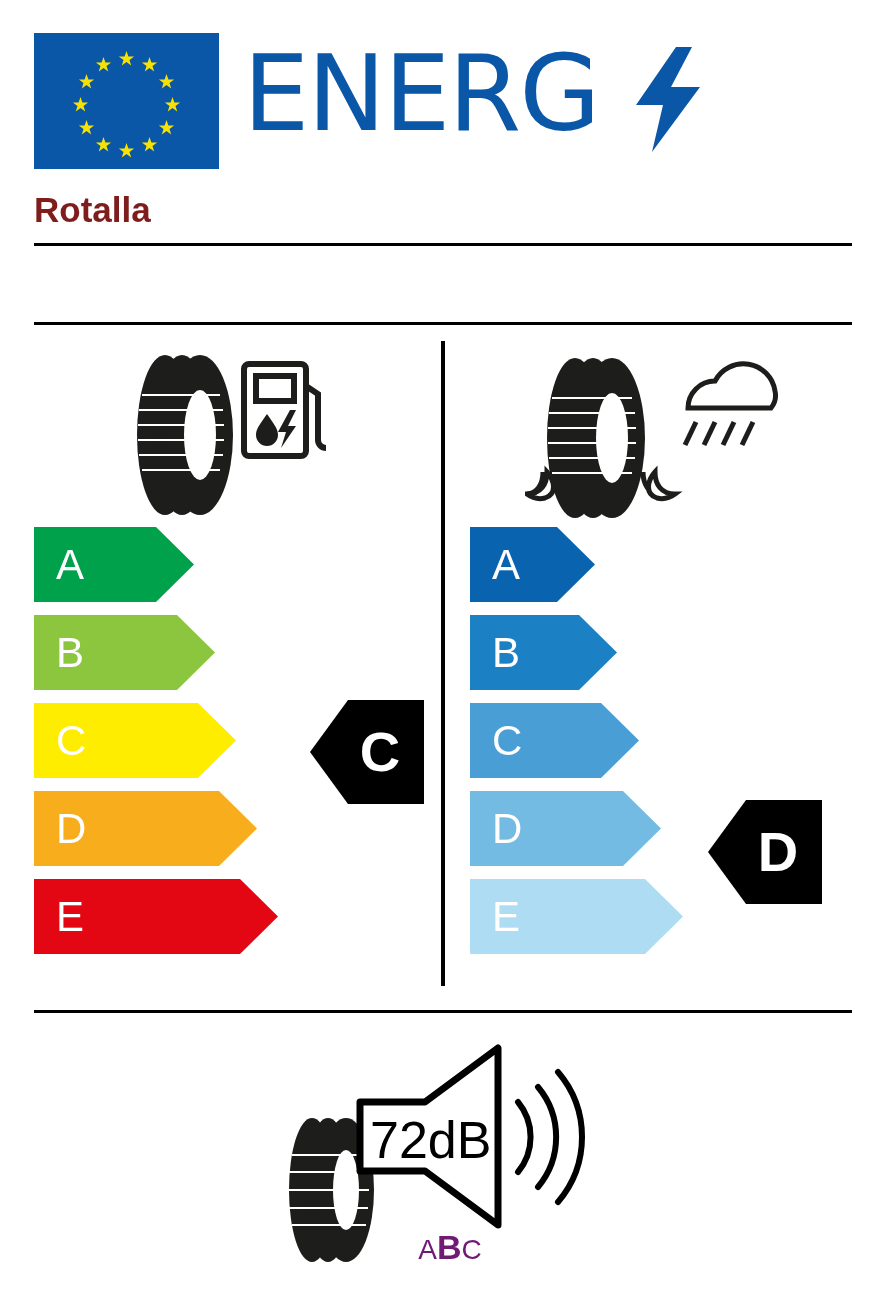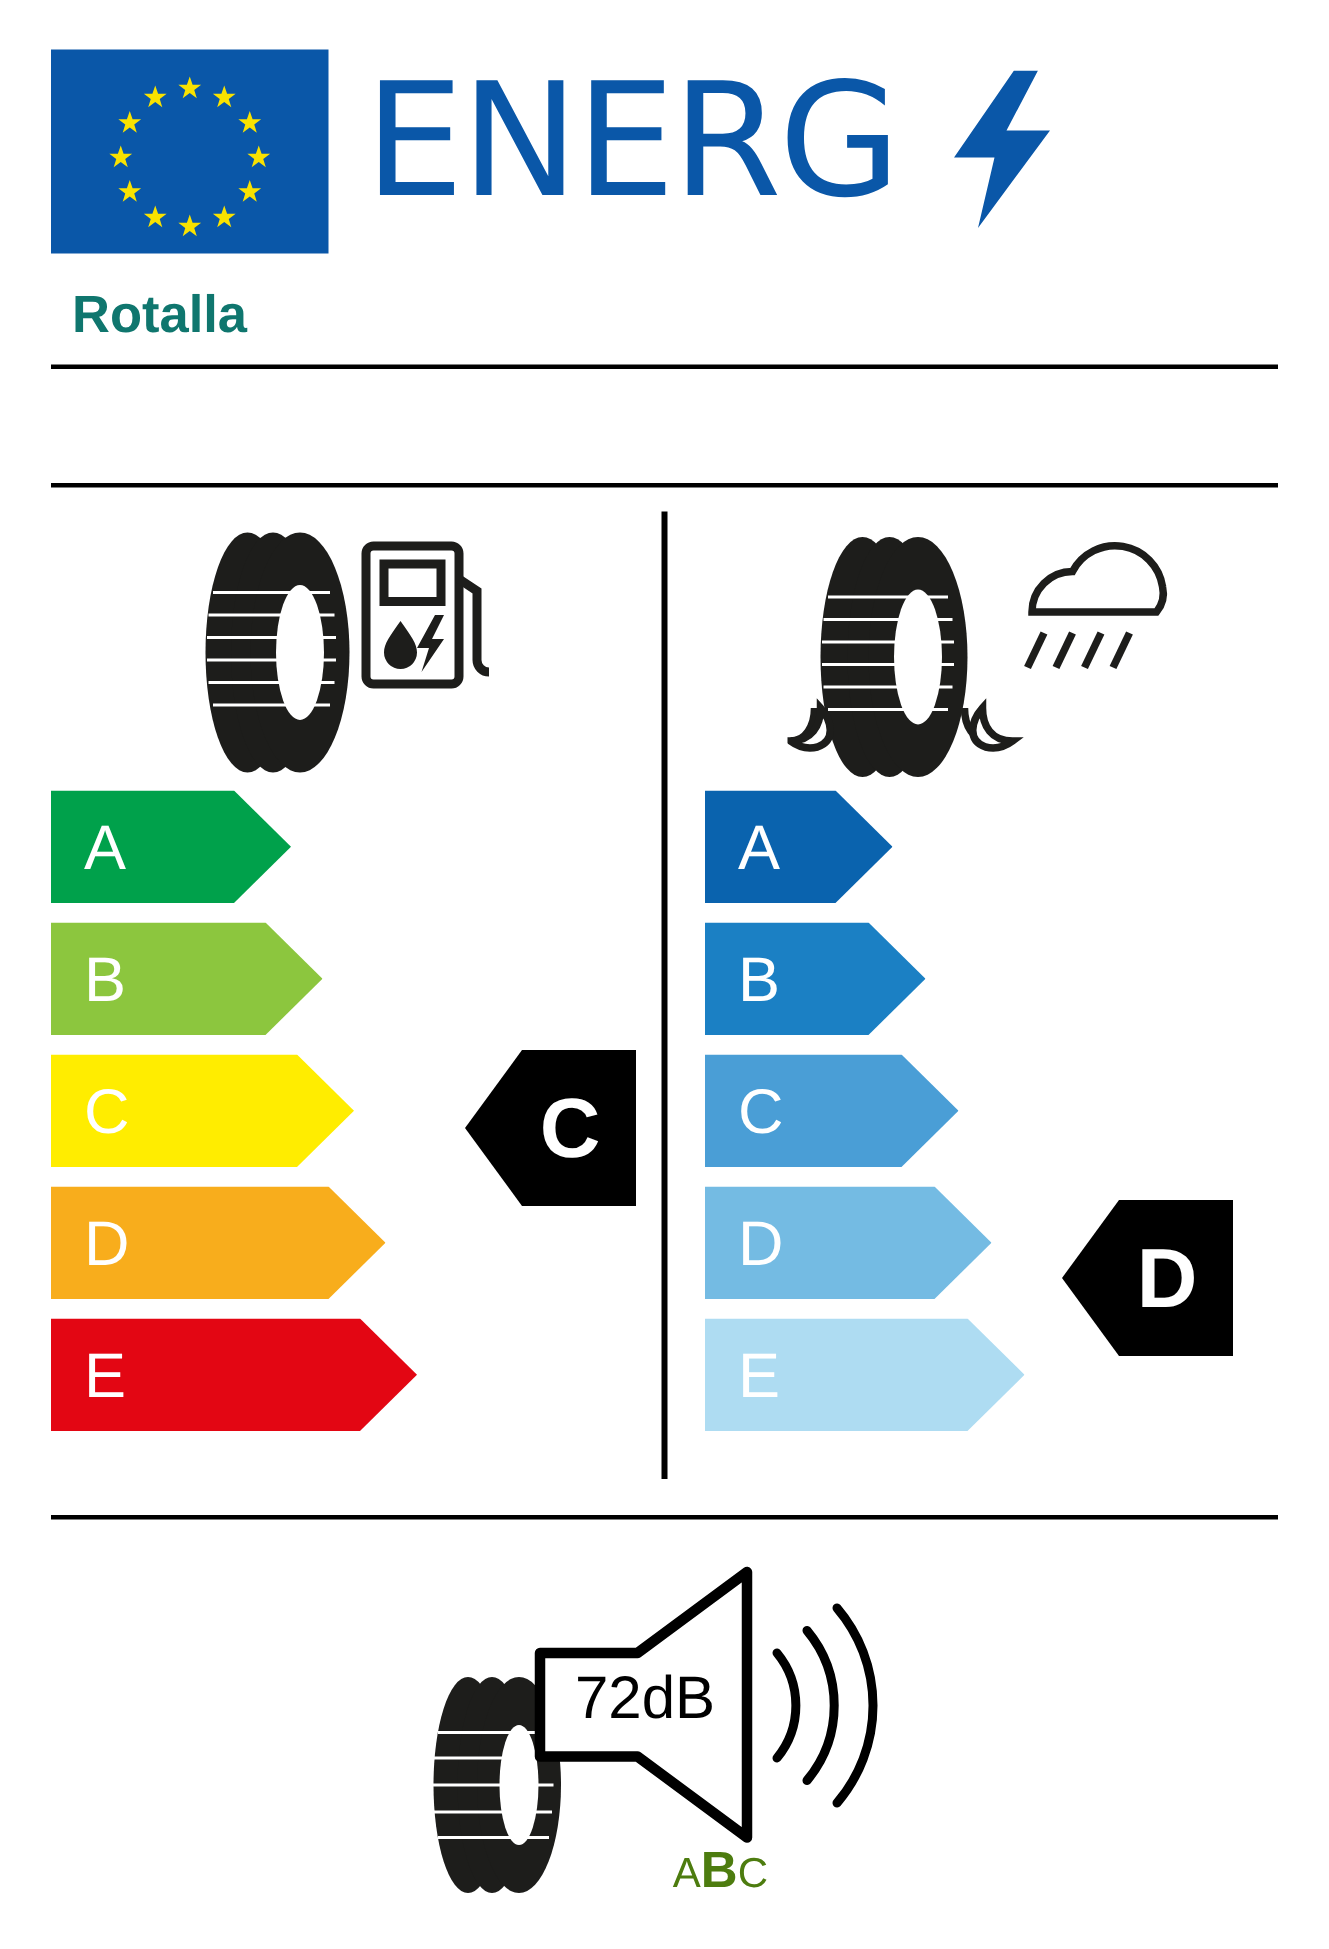--- a/index.html
+++ b/index.html
@@ -52,22 +52,21 @@
     width: 75px;
     height: 105px;
   }
 
   .brand {
     position: absolute;
     left: 34px;
     top: 190px;
     font-size: 35px;
     font-weight: bold;
-    color: #0f766e;
-    margin-left: 14px;
+    color: #7f1d1d;
   }
   .rule {
     position: absolute;
     background: #000;
     height: 3px;
   }
   .rule-1 { left: 34px; top: 243px; width: 818px; }
   .rule-2 { left: 34px; top: 322px; width: 818px; }
   .rule-3 { left: 34px; top: 1010px; width: 818px; }
 
@@ -154,32 +153,32 @@
     left: 280px;
     top: 1040px;
     width: 330px;
     height: 235px;
   }
   .noise-db {
     position: absolute;
     left: 370px;
     top: 1110px;
     width: 120px;
-    font-size: 40px;
+    font-size: 52px;
     color: #000;
     text-align: center;
   }
   .noise-class {
     position: absolute;
-    left: 412px;
+    left: 400px;
     top: 1228px;
     width: 100px;
-    text-align: right;
+    text-align: center;
     font-size: 28px;
-    color: #4d7c0f;
+    color: #701a75;
   }
   .noise-class .sel {
     font-size: 34px;
     font-weight: bold;
   }
 </style>
 </head>
 <body>
 
 <div class="label">

